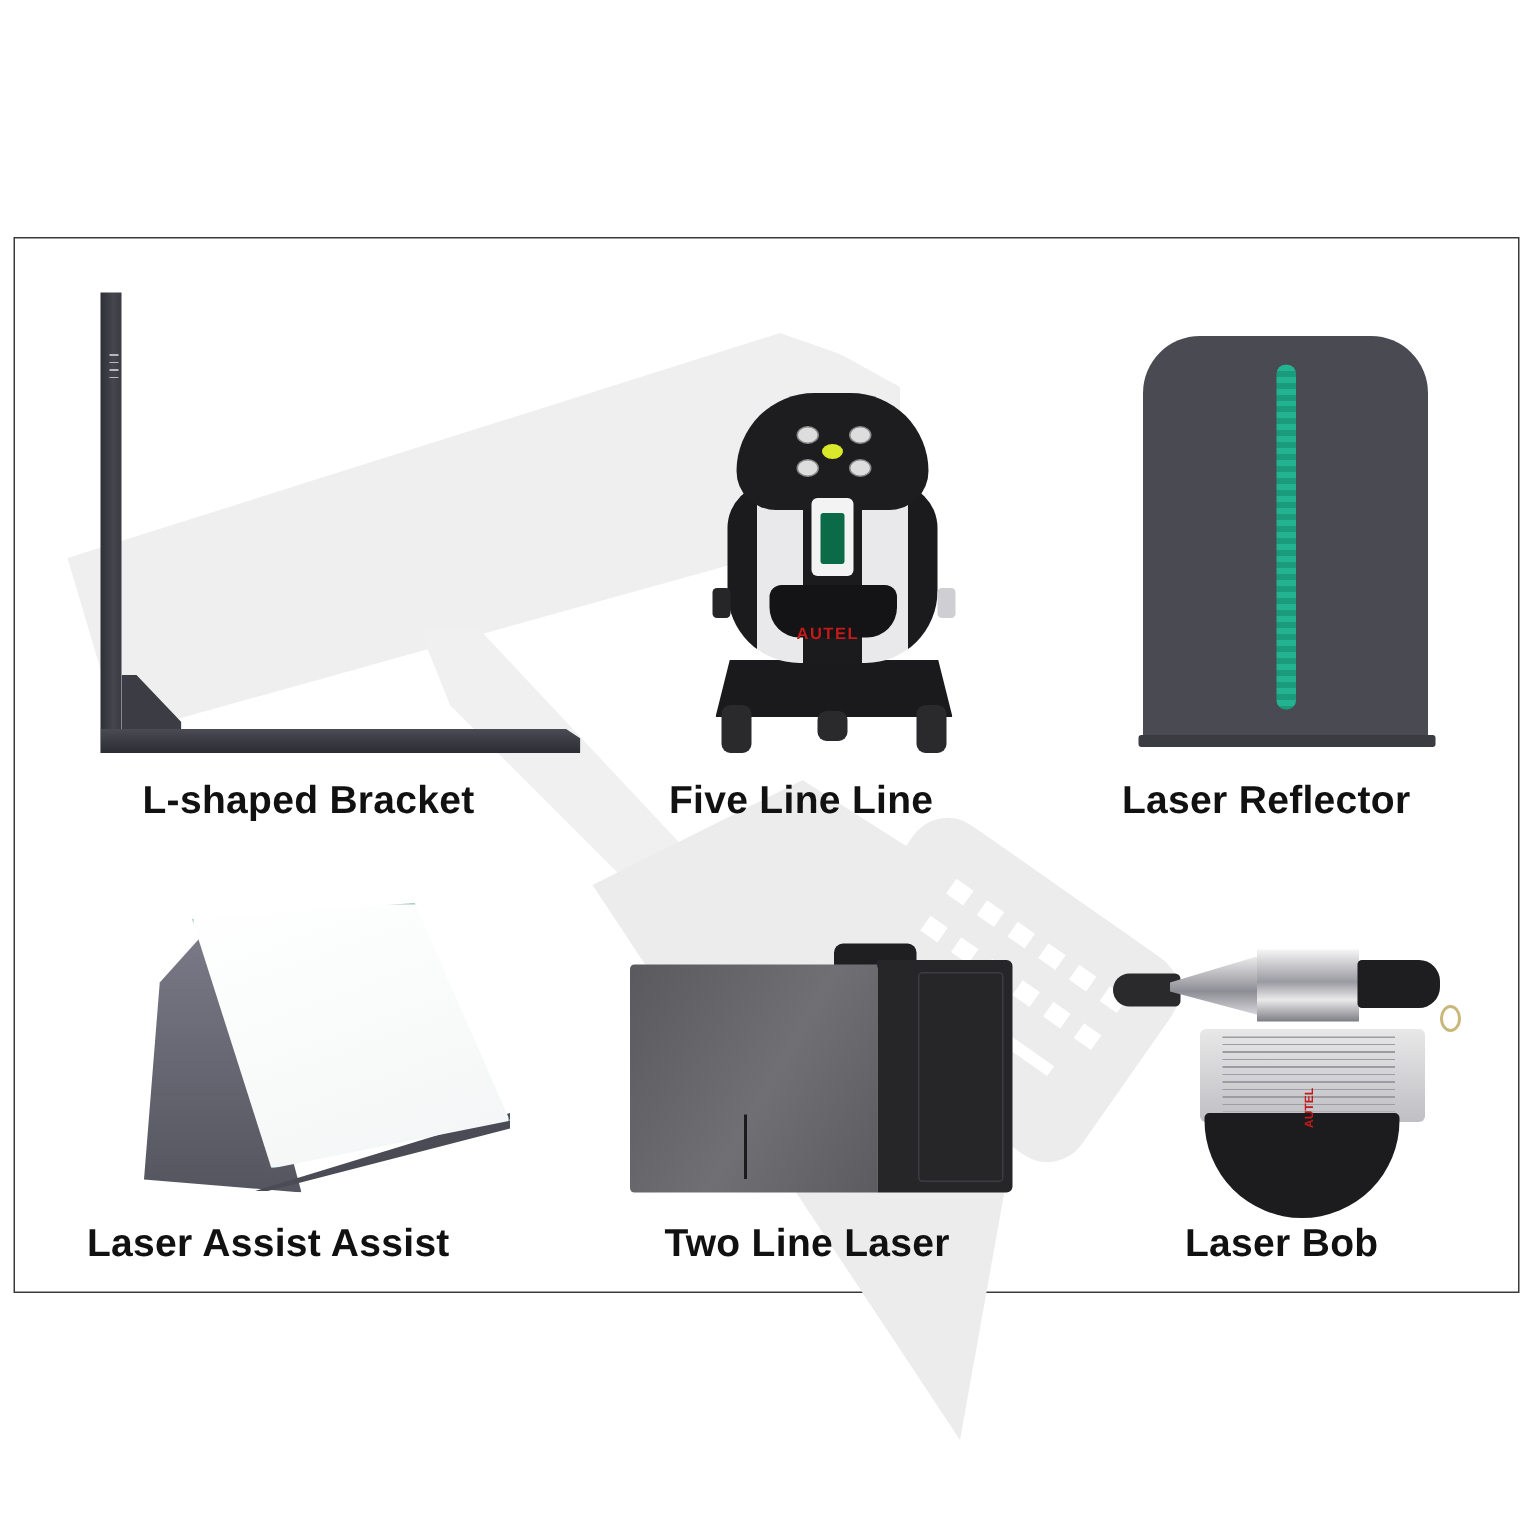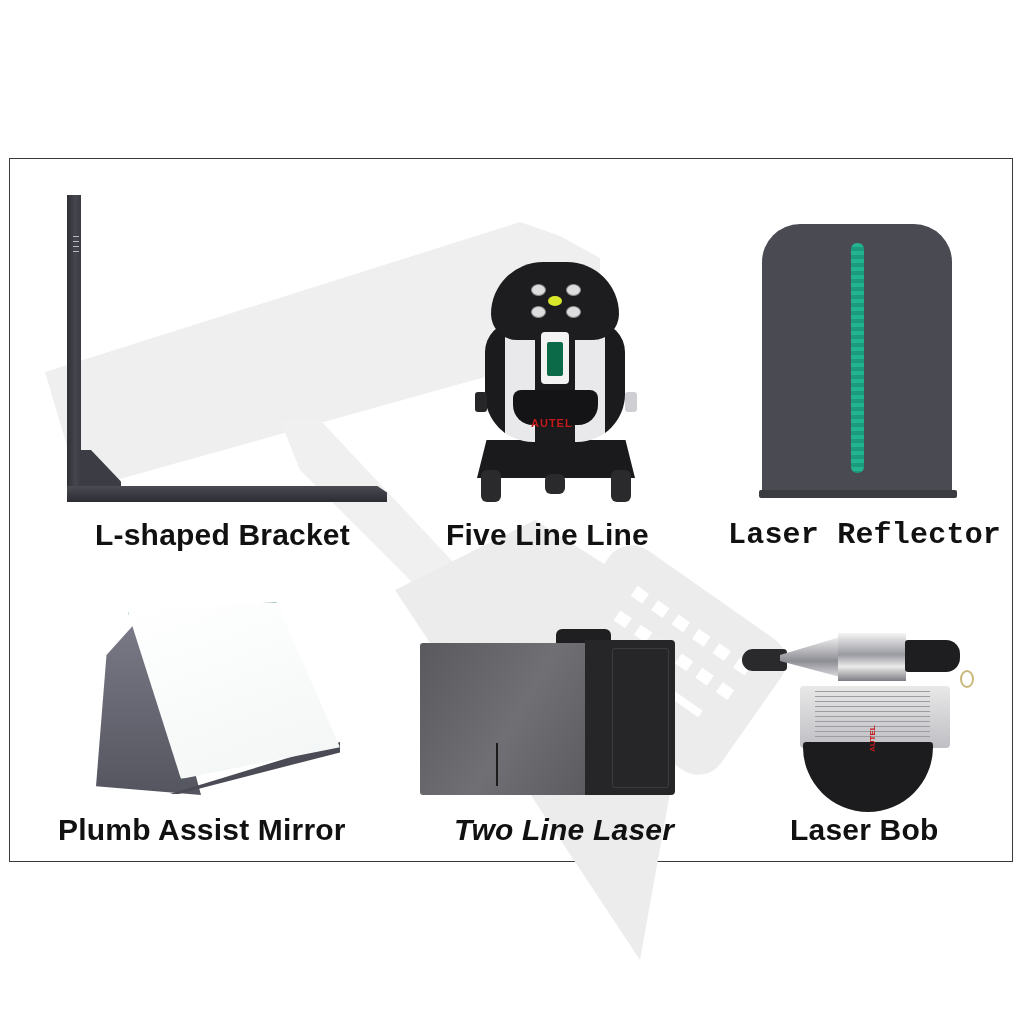--- a/index.html
+++ b/index.html
@@ -1,20 +1,20 @@
 <!DOCTYPE html>
 <html><head>
 <meta charset="utf-8">
 <style>
   html,body{margin:0;padding:0;background:#ffffff;}
   body{width:1024px;height:1024px;position:relative;overflow:hidden;font-family:"Liberation Sans",sans-serif;}
   .frame{position:absolute;left:9px;top:158px;width:1004px;height:704px;border:1.5px solid #3a3a3a;box-sizing:border-box;background:#fff;overflow:hidden;}
   .watermark{position:absolute;left:0;top:0;width:1024px;height:1024px;pointer-events:none;z-index:1;}
   .item{position:absolute;z-index:2;}
-  .label{position:absolute;z-index:3;font-weight:bold;font-size:30px;color:#111;white-space:nowrap;letter-spacing:0.2px;}
+  .label{position:absolute;z-index:3;font-weight:bold;font-size:26px;color:#111;white-space:nowrap;letter-spacing:0.2px;}
   
   .lb-vert{position:absolute;left:67px;top:195px;width:14px;height:307px;background:linear-gradient(90deg,#2f3036,#45464e 60%,#3a3b42);}
   .lb-horiz{position:absolute;left:67px;top:486px;width:320px;height:16px;background:linear-gradient(180deg,#4a4b53,#2c2d33);clip-path:polygon(0 0,97% 0,100% 40%,100% 100%,0 100%);}
   .lb-gusset{position:absolute;left:81px;top:450px;width:40px;height:37px;background:#3c3d44;clip-path:polygon(0 0,25% 0,100% 85%,100% 100%,0 100%);}
   .lb-marks{position:absolute;left:73px;top:236px;width:6px;height:18px;background:repeating-linear-gradient(180deg,#b8b8c0 0 1px,transparent 1px 5px);}
   
   .fl-wrap{position:absolute;left:473px;top:262px;width:165px;height:242px;}
   .fl-top{position:absolute;left:18px;top:0;width:128px;height:78px;background:#1d1d1f;border-radius:60px 60px 30px 30px;}
   .fl-body{position:absolute;left:12px;top:60px;width:140px;height:120px;background:linear-gradient(90deg,#1b1b1d 0 14%,#e9e9ec 14% 36%,#1b1b1d 36% 64%,#e9e9ec 64% 86%,#1b1b1d 86%);border-radius:30px 30px 48px 48px;}
   .fl-window{position:absolute;left:68px;top:70px;width:28px;height:52px;background:#f3f3f3;border-radius:4px;}
@@ -105,37 +105,37 @@
   <div class="fl-band"></div>
   <div class="fl-brand">AUTEL</div>
 </div>
 <div class="label" style="left:446px;top:518px;">Five Line Line</div>
 
 <div class="item">
   <div class="rf-plate"></div>
   <div class="rf-strip"></div>
   <div class="rf-base"></div>
 </div>
-<div class="label" style="left:728px;top:518px;font-family:Liberation Mono, monospace;">Laser Reflector</div>
+<div class="label" style="left:748px;top:518px;">Laser Reflector</div>
 
 <div class="item">
   <div class="mr-side"></div>
   <div class="mr-bottom"></div>
   <div class="mr-face"></div>
 </div>
-<div class="label" style="left:58px;top:813px;">Plumb Assist Mirror</div>
+<div class="label" style="left:58px;top:813px;">Laser Assist Assist</div>
 
 <div class="item">
   <div class="tl-knob"></div>
   <div class="tl-front"></div>
   <div class="tl-slot"></div>
   <div class="tl-side"></div>
   <div class="tl-door"></div>
 </div>
-<div class="label" style="left:454px;top:813px;font-style:italic;">Two Line Laser</div>
+<div class="label" style="left:443px;top:813px;">Two Line Laser</div>
 
 <div class="item">
   <div class="pb-tip"></div>
   <div class="pb-cone"></div>
   <div class="pb-cyl"></div>
   <div class="pb-cap"></div>
   <div class="pb-ring"></div>
   <div class="pb-reel"></div>
   <div class="pb-ribs"></div>
   <div class="pb-housing"></div>

